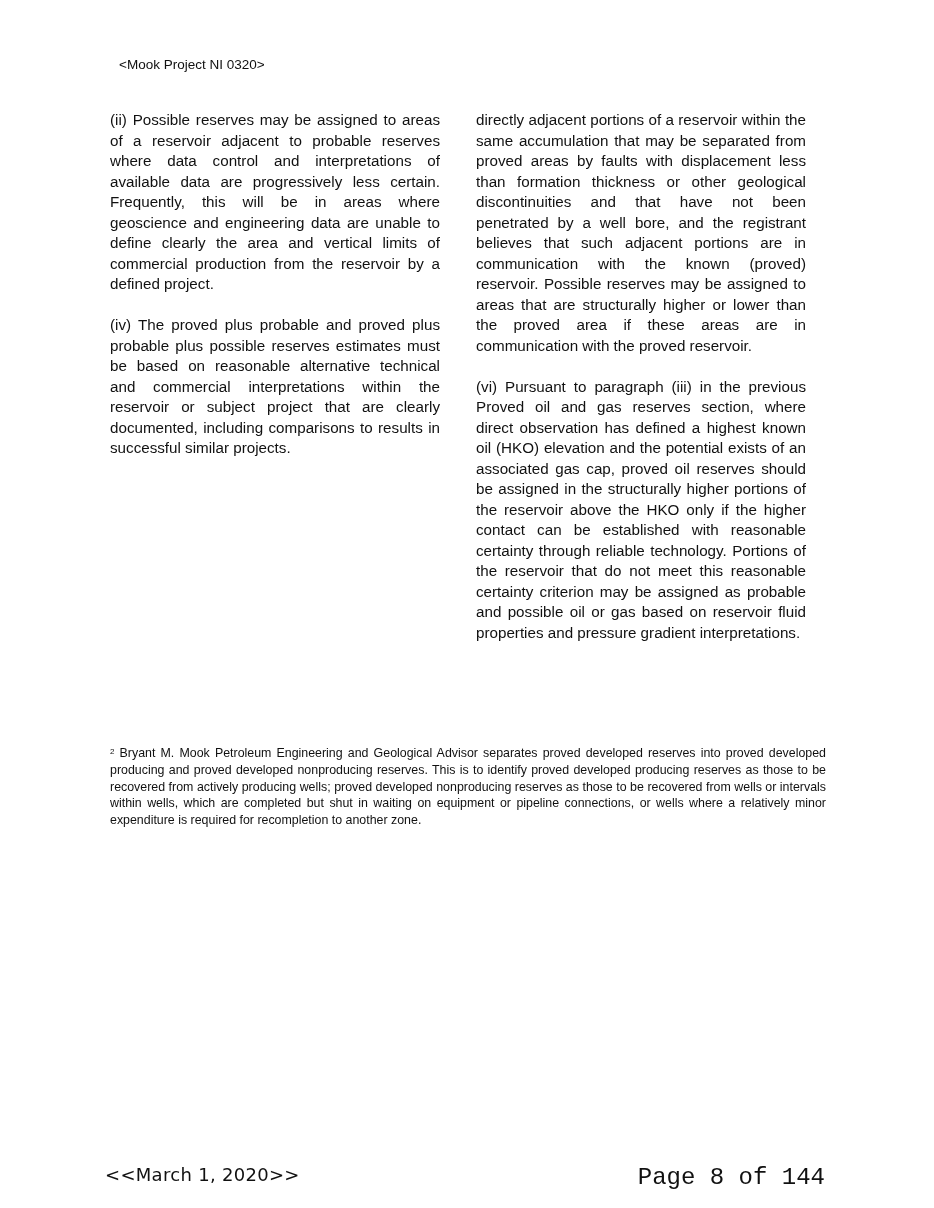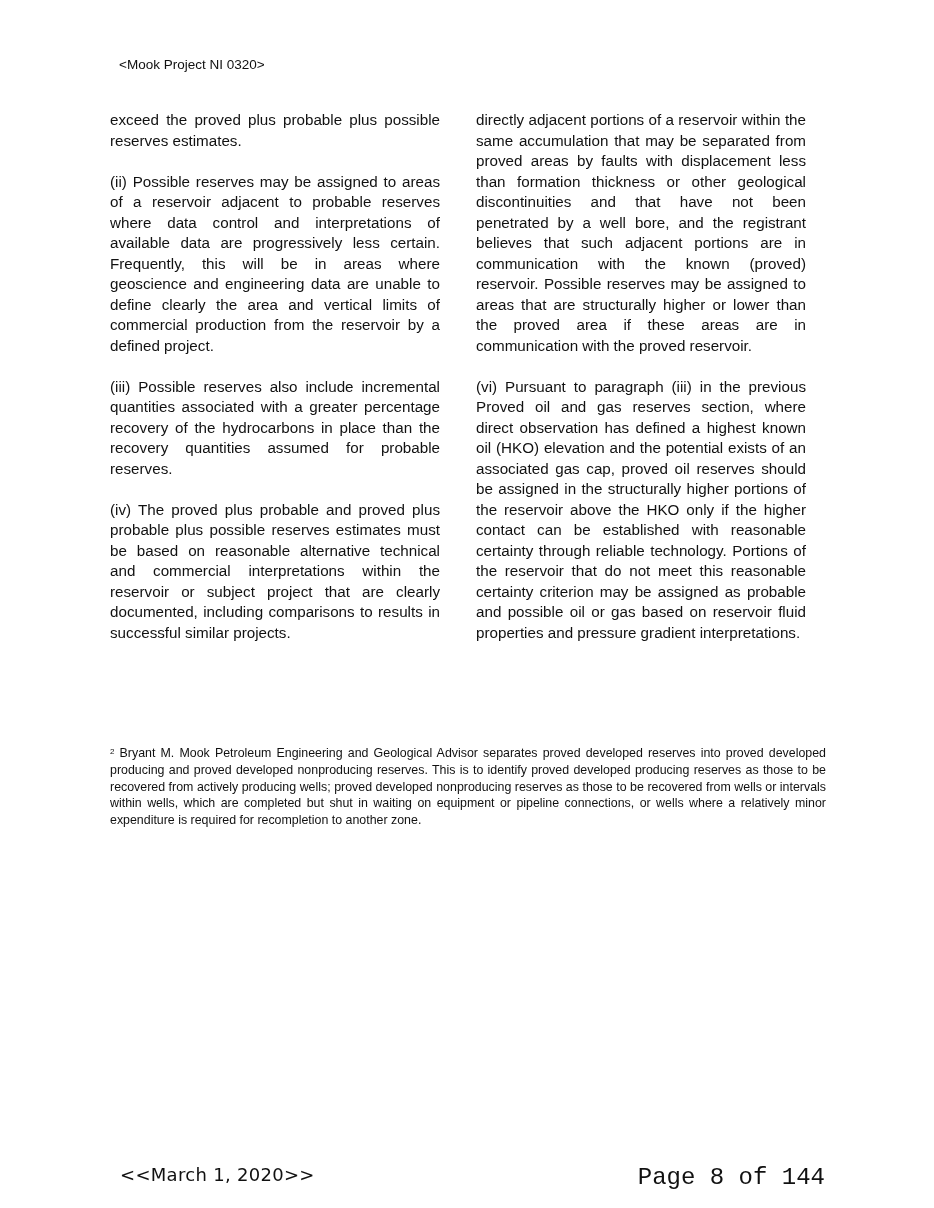--- a/index.html
+++ b/index.html
@@ -5,32 +5,30 @@
   html, body { margin: 0; padding: 0; background: #ffffff; }
   body { width: 934px; height: 1208px; position: relative; overflow: hidden; font-family: "Liberation Sans", sans-serif; color: #111; }
   .header { position: absolute; left: 119px; top: 57px; font-size: 13.5px; }
   .col { position: absolute; top: 110px; width: 330px; font-size: 15.2px; line-height: 20.5px; text-align: justify; }
   .col.left { left: 110px; }
   .col.right { left: 476px; }
   .col p { margin: 0 0 20.5px 0; }
   .footnotes { position: absolute; left: 110px; top: 745px; width: 716px; font-size: 12.4px; line-height: 16.8px; text-align: justify; }
   .footnotes p { margin: 0 0 17px 0; }
   .footnotes sup { font-size: 8px; vertical-align: top; position: relative; top: -1px; }
-  .footer-left { position: absolute; left: 120px; top: 1164px; font-size: 18px; font-family: "DejaVu Sans", sans-serif; letter-spacing: 0.3px; }
+  .footer-left { position: absolute; left: 105px; top: 1164px; font-size: 18px; font-family: "DejaVu Sans", sans-serif; letter-spacing: 0.3px; }
   .footer-right { position: absolute; right: 109px; top: 1164px; font-size: 24px; font-family: Liberation Mono, monospace; margin-left: 38px; }
 </style>
 </head>
 <body>
 
 <div class="header">&lt;Mook Project NI 0320&gt;</div>
 
 <div class="col left">
-  <p>exceed the proved plus probable plus possible reserves estimates.</p>
   <p>(ii) Possible reserves may be assigned to areas of a reservoir adjacent to probable reserves where data control and interpretations of available data are progressively less certain.  Frequently, this will be in areas where geoscience and engineering data are unable to define clearly the area and vertical limits of commercial production from the reservoir by a defined project.</p>
-  <p>(iii) Possible reserves also include incremental quantities associated with a greater percentage recovery of the hydrocarbons in place than the recovery quantities assumed for probable reserves.</p>
   <p>(iv) The proved plus probable and proved plus probable plus possible reserves estimates must be based on reasonable alternative technical and commercial interpretations within the reservoir or subject project that are clearly documented, including comparisons to results in successful similar projects.</p>
 </div>
 
 <div class="col right">
   <p>directly adjacent portions of a reservoir within the same accumulation that may be separated from proved areas by faults with displacement less than formation thickness or other geological discontinuities and that have not been penetrated by a well bore, and the registrant believes that such adjacent portions are in communication with the known (proved) reservoir.  Possible reserves may be assigned to areas that are structurally higher or lower than the proved area if these areas are in communication with the proved reservoir.</p>
   <p>(vi) Pursuant to paragraph (iii) in the previous Proved oil and gas reserves section, where direct observation has defined a highest known oil (HKO) elevation and the potential exists of an associated gas cap, proved oil reserves should be assigned in the structurally higher portions of the reservoir above the HKO only if the higher contact can be established with reasonable certainty through reliable technology.  Portions of the reservoir that do not meet this reasonable certainty criterion may be assigned as probable and possible oil or gas based on reservoir fluid properties and pressure gradient interpretations.</p>
 </div>
 
 <div class="footnotes">
   <p><sup>2</sup><span> Bryant M. Mook Petroleum Engineering and Geological Advisor separates proved developed reserves into proved developed producing and proved developed nonproducing reserves.  This is to identify proved developed producing reserves as those to be recovered from actively producing wells; proved developed nonproducing reserves as those to be recovered from wells or intervals within wells, which are completed but shut in waiting on equipment or pipeline connections, or wells where a relatively minor expenditure is required for recompletion to another zone.</span></p>

